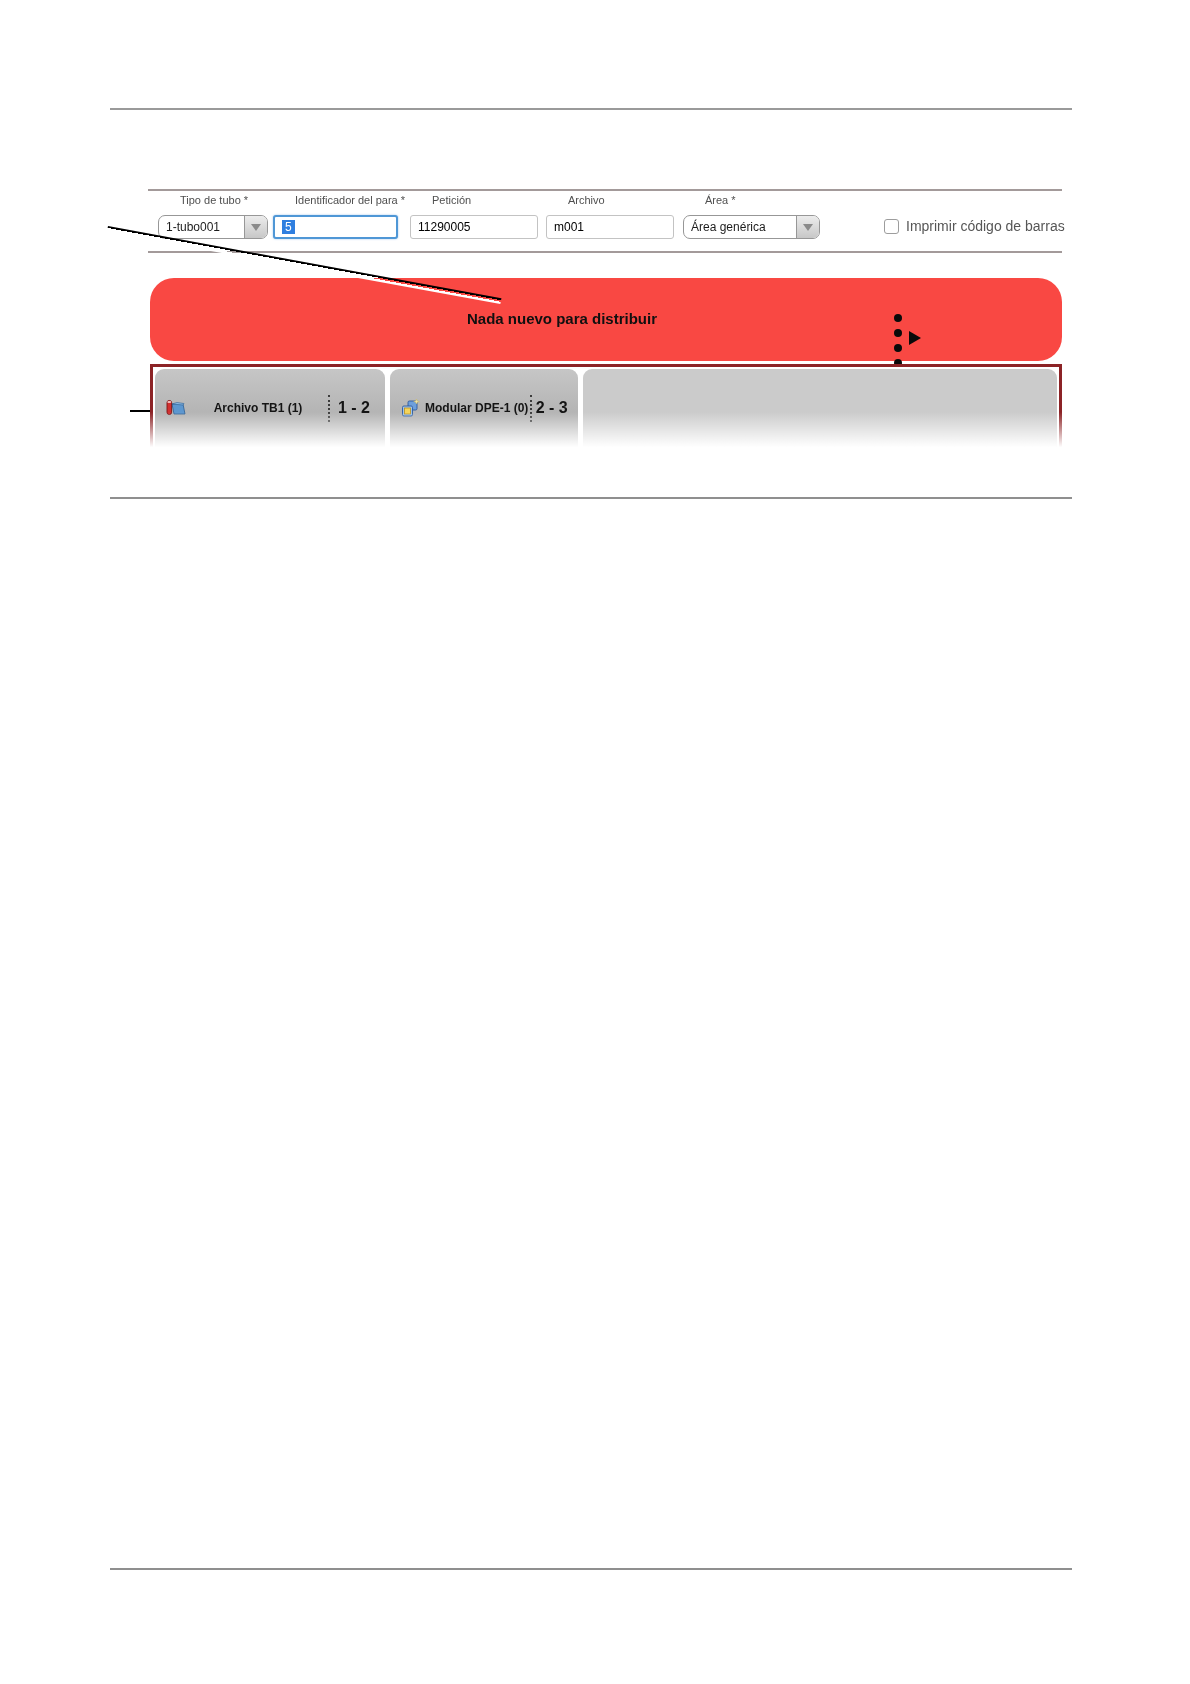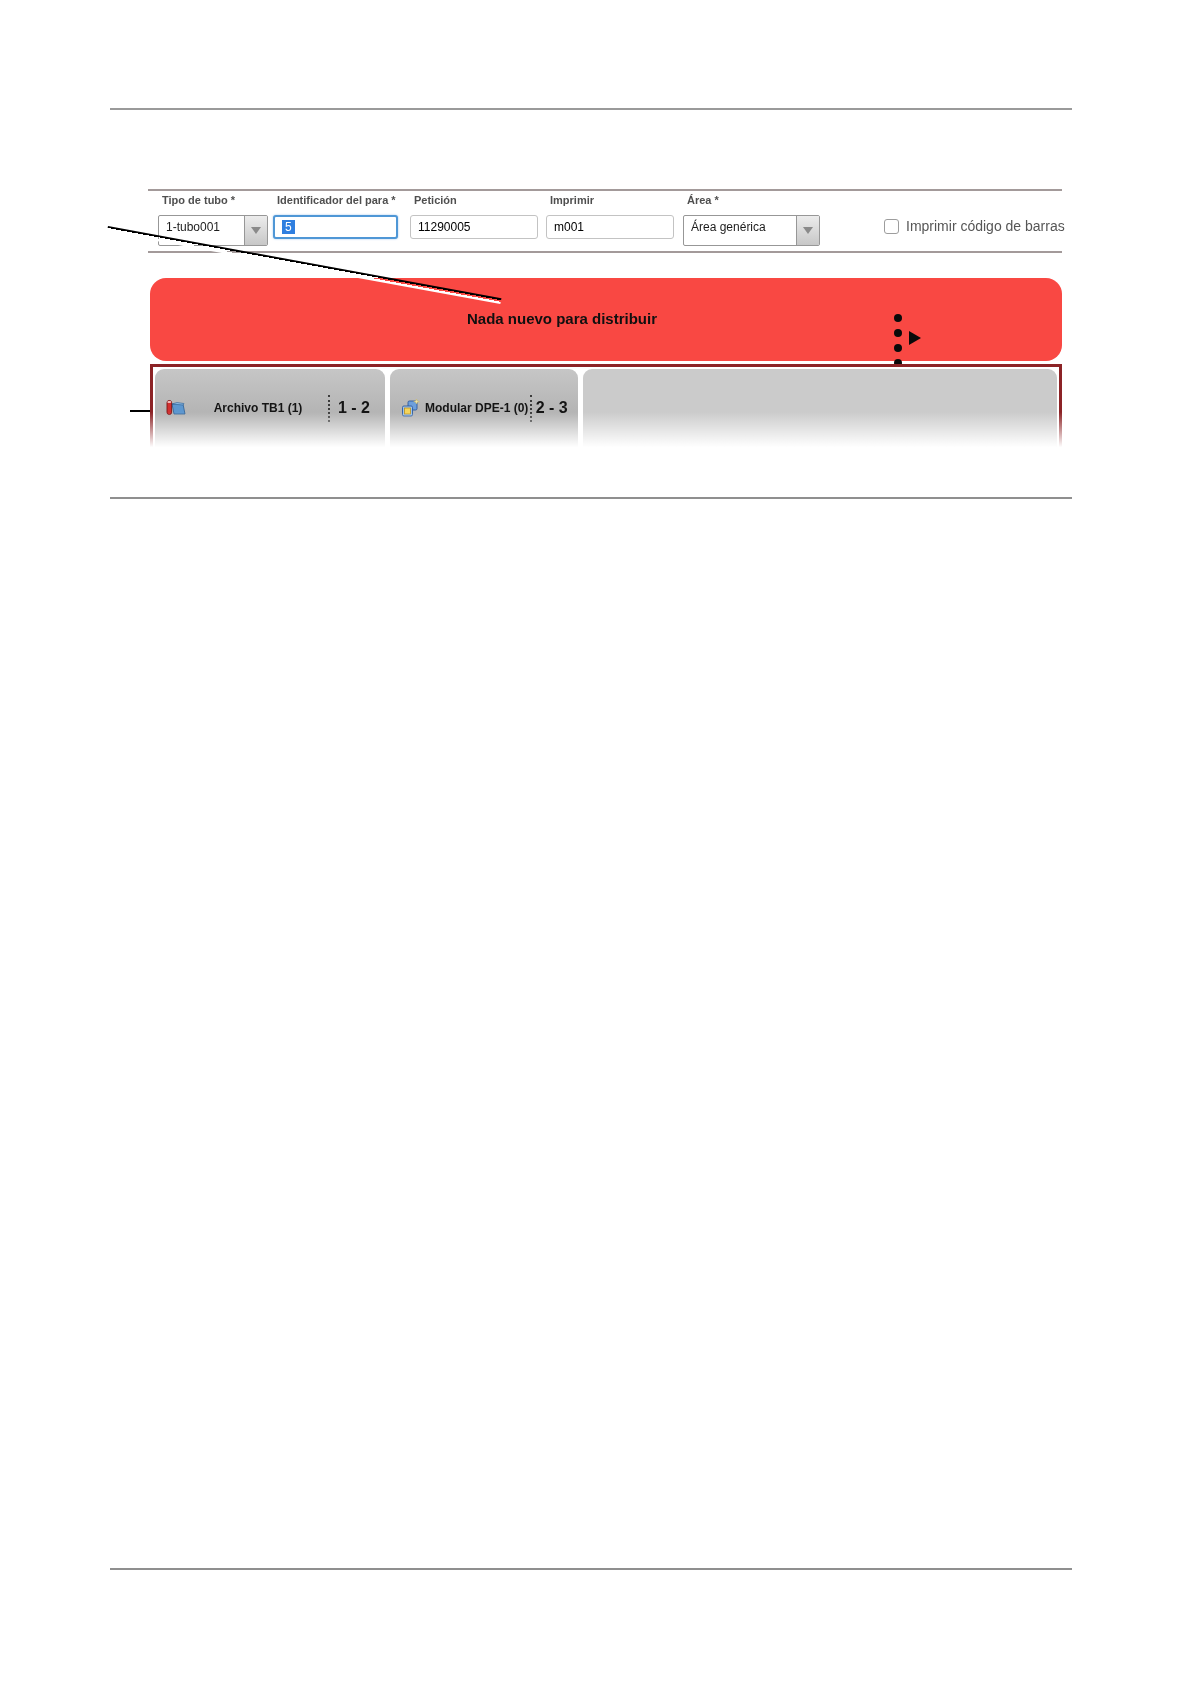--- a/index.html
+++ b/index.html
@@ -9,38 +9,38 @@
   
   .rule { position:absolute; left:110px; width:962px; background:#8f8f8f; height:2px; }
   .rule.top { top:108px; background:#9a9a9a; }
   .rule.mid { top:497px; }
   .rule.bottom { top:1568px; }
 
   
   .form-panel { position:absolute; left:148px; top:189px; width:914px; height:64px;
     background:#fff; border-top:2px solid #a39a9a; border-bottom:2px solid #a39a9a; }
   .field { position:absolute; top:3px; }
-  .field .flabel { font-size:11px; font-weight:bold; color:#4f4f4f; margin:0 0 0 4px; height:13px; line-height:13px; white-space:nowrap; }
+  .field .flabel { font-size:11px; font-weight:normal; color:#4f4f4f; margin:0 0 0 22px; height:13px; line-height:13px; white-space:nowrap; }
   .control { margin-top:8px; height:24px; position:relative; }
 
-  .selectbox { display:flex; height:31px; border:1px solid #979797; border-radius:2px; background:#fff; overflow:hidden; }
+  .selectbox { display:flex; height:24px; border:1px solid #979797; border-radius:7px; background:#fff; overflow:hidden; }
   .selectbox .val { flex:1; font-size:12px; color:#1c1c1c; line-height:22px; padding-left:7px; white-space:nowrap; }
   .selectbox .btn { width:23px; border-left:1px solid #979797; background:linear-gradient(#ececec,#c7c7c7); display:flex; align-items:center; justify-content:center; }
   .tri-down { width:0; height:0; border-left:5px solid transparent; border-right:5px solid transparent; border-top:7px solid #8a8a8a; }
 
   .textbox { height:24px; border:1px solid #c3c3c3; border-radius:3px; background:#fff; font-size:12px; line-height:22px; padding-left:7px; color:#000000; }
   .textbox.focused { border:2px solid #4f97d6; box-shadow:0 0 2px rgba(80,150,220,.6); line-height:20px; color:#1c1c1c; }
   .sel-text { background:#2f7fe0; color:#fff; padding:0 3px; font-size:12px; }
 
   .cbgroup { position:absolute; left:736px; top:27px; display:flex; align-items:center; }
   .checkbox { width:15px; height:15px; border:1px solid #9d9d9d; border-radius:3px; background:#fff; }
   .cblabel { font-size:14px; color:#565656; margin-left:7px; white-space:nowrap; }
 
   
-  .banner { position:absolute; left:150px; top:278px; width:912px; height:83px; border-radius:16px; background:#f94843; }
+  .banner { position:absolute; left:150px; top:278px; width:912px; height:83px; border-radius:24px; background:#f94843; }
   .banner-msg { position:absolute; left:0; top:32px; width:824px; text-align:center; font-size:15px; font-weight:bold; color:#101010; }
   .menu { position:absolute; left:740px; top:16px; width:40px; height:60px; }
   .dot { position:absolute; width:8px; height:8px; border-radius:50%; background:#0a0a0a; left:4px; }
   .menu-tri { position:absolute; left:19px; top:25px; width:0; height:0; border-top:7px solid transparent; border-bottom:7px solid transparent; border-left:12px solid #0a0a0a; }
 
   
   .callout-diag { position:absolute; left:108px; top:226px; width:400px; height:6px;
     transform:rotate(10.4deg); transform-origin:0 0;
     background:linear-gradient(to bottom,#000 0 2px, rgba(0,0,0,0) 2px 3.6px, #fff 3.6px 6px); }
   .callout-h { position:absolute; left:130px; top:410px; width:29px; height:2px; background:#000; }
@@ -85,21 +85,21 @@
       <span class="sel-text">5</span>
     </div>
   </div>
 
   <div class="field" style="left:262px; width:128px;">
     <div class="flabel">Petición</div>
     <div class="control textbox">11290005</div>
   </div>
 
   <div class="field" style="left:398px; width:128px;">
-    <div class="flabel">Imprimir</div>
+    <div class="flabel">Archivo</div>
     <div class="control textbox">m001</div>
   </div>
 
   <div class="field" style="left:535px; width:137px;">
     <div class="flabel">Área *</div>
     <div class="control selectbox">
       <div class="val">Área genérica</div>
       <div class="btn">
           <span class="tri-down"></span>
         </div>

